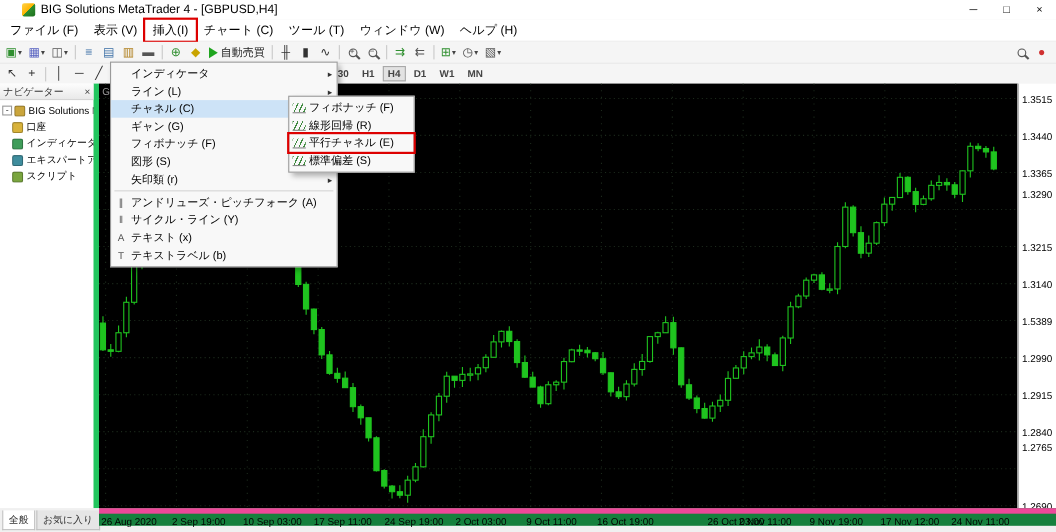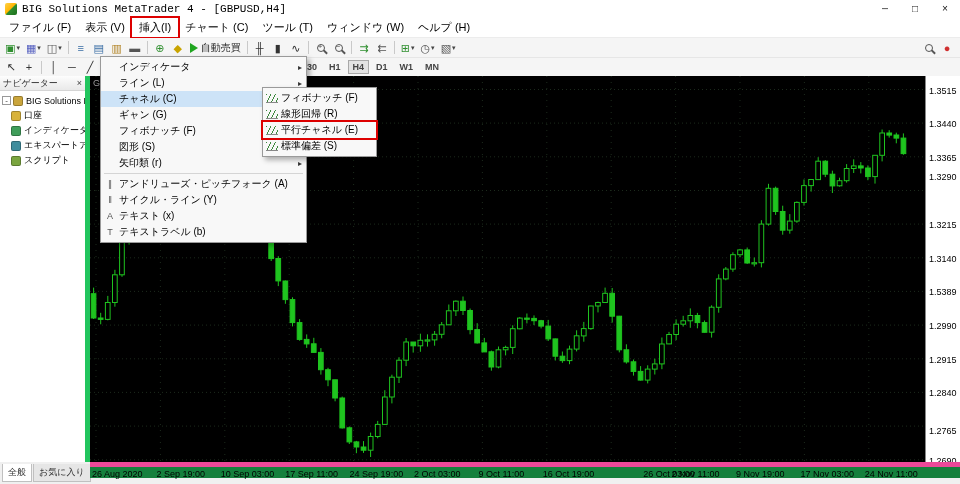--- a/index.html
+++ b/index.html
@@ -1,19 +1,19 @@
 <!DOCTYPE html>
 <html><head>
 <meta charset="utf-8">
 <style>
   * { box-sizing: border-box; }
   html,body { margin:0; padding:0; width:960px; height:484px; overflow:hidden;
     font-family:"Liberation Sans","DejaVu Sans",sans-serif; background:#f0f0f0; }
   .titlebar { position:absolute; left:0; top:0; right:0; height:18px; background:#ffffff;
-    display:flex; align-items:center; padding-left:5px;font-family:Liberation Mono, monospace; }
+    display:flex; align-items:center; padding-left:20px; }
   .app-icon { width:12px; height:12px; border-radius:2px; margin-right:5px;
     background:linear-gradient(135deg,#ffd24a 0%,#ffb400 49%,#2f8f2f 51%,#1d6e1d 100%); }
   .title-text { font-size:11px; color:#000; }
   .win-controls { margin-left:auto; display:flex; height:100%; }
   .win-btn { width:30px; display:flex; align-items:center; justify-content:center; font-size:10px; color:#111; }
   .menubar { position:absolute; left:0; top:18px; right:0; height:20px; background:#ffffff;
     display:flex; align-items:center; padding-left:2px; border-bottom:1px solid #ececec; }
   .menu-item { padding:2px 7px; font-size:11px; color:#000; white-space:nowrap; }
   .red-box { outline:2px solid #dd0000; outline-offset:0; }
   .toolbar1 { position:absolute; left:0; top:38px; right:0; height:20px; background:#f5f5f5;
@@ -517,42 +517,42 @@
     <span class="price-label" style="top: 9.5px;">1.3515</span>
     <span class="price-label" style="top: 43.1px;">1.3440</span>
     <span class="price-label" style="top: 76.8px;">1.3365</span>
     <span class="price-label" style="top: 96px; text-align: right;">1.3290</span>
     <span class="price-label" style="top: 144.1px;">1.3215</span>
     <span class="price-label" style="top: 177.8px;">1.3140</span>
     <span class="price-label" style="top: 211.4px;">1.5389</span>
     <span class="price-label" style="top: 245.1px;">1.2990</span>
     <span class="price-label" style="top: 278.8px;">1.2915</span>
     <span class="price-label" style="top: 312.4px;">1.2840</span>
-    <span class="price-label" style="top: 350px;">1.2765</span>
+    <span class="price-label" style="top: 326px;">1.2765</span>
     <span class="price-label" style="top: 379.8px;">1.2690</span>
   </div>
 
 <div class="bottom-bar">
   <span class="nav-tabs">
       <span class="nav-tab active">全般</span>
       <span class="nav-tab">お気に入り</span>
     </span>
   <span class="date-axis">
       <span class="date-label" style="left: 2px;">26 Aug 2020</span>
       <span class="date-label" style="left: 66.4px;">2 Sep 19:00</span>
       <span class="date-label" style="left: 130.8px;">10 Sep 03:00</span>
       <span class="date-label" style="left: 195.2px;">17 Sep 11:00</span>
       <span class="date-label" style="left: 259.6px;">24 Sep 19:00</span>
       <span class="date-label" style="left: 324px;">2 Oct 03:00</span>
       <span class="date-label" style="left: 388.4px;">9 Oct 11:00</span>
       <span class="date-label" style="left: 452.8px;">16 Oct 19:00</span>
       <span class="date-label" style="left: 517.2px; margin-left: 36px;">26 Oct 03:00</span>
       <span class="date-label" style="left: 581.6px;">2 Nov 11:00</span>
       <span class="date-label" style="left: 646px;">9 Nov 19:00</span>
-      <span class="date-label" style="left: 710.4px;">17 Nov 03:00</span>
+      <span class="date-label" style="left: 710.4px;">17 Nov 12:00</span>
       <span class="date-label" style="left: 774.8px;">24 Nov 11:00</span>
     </span>
 </div>
 
 <div class="dropdown">
     <div class="dd-item">
       <span class="dd-gutter"></span>
       <span class="dd-label">インディケータ</span>
       <span class="dd-arrow">▸</span>
     </div>

